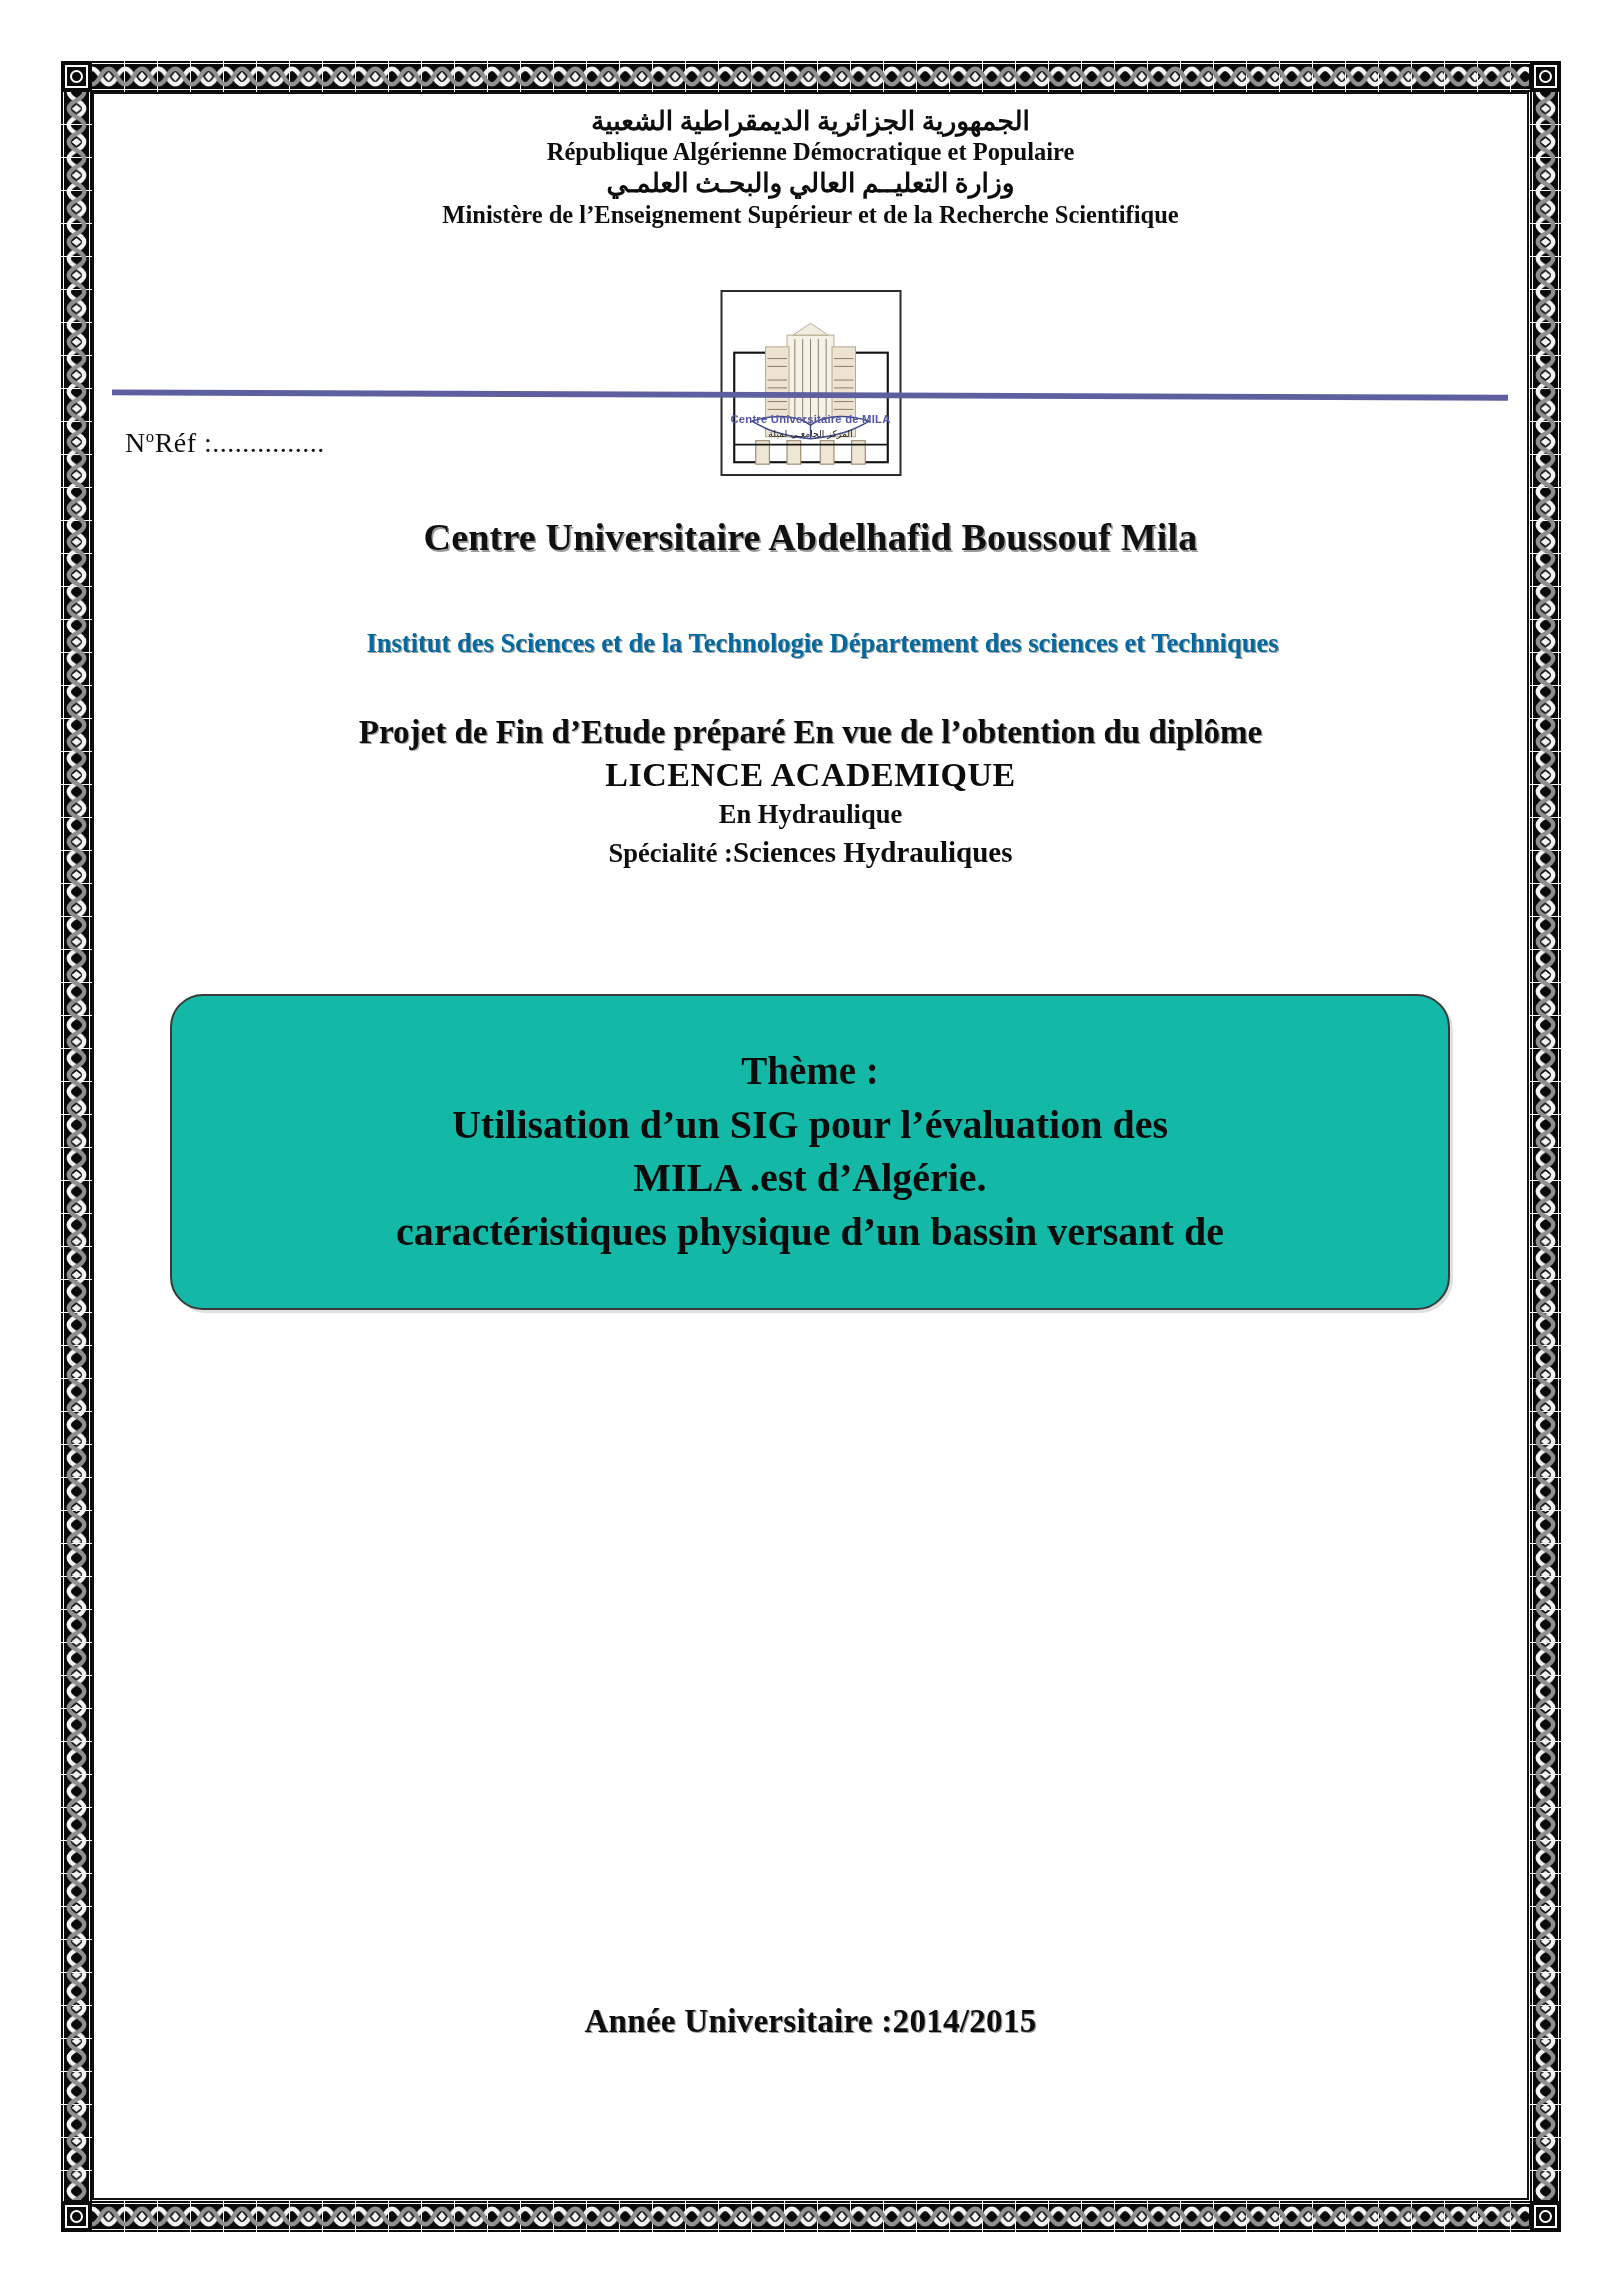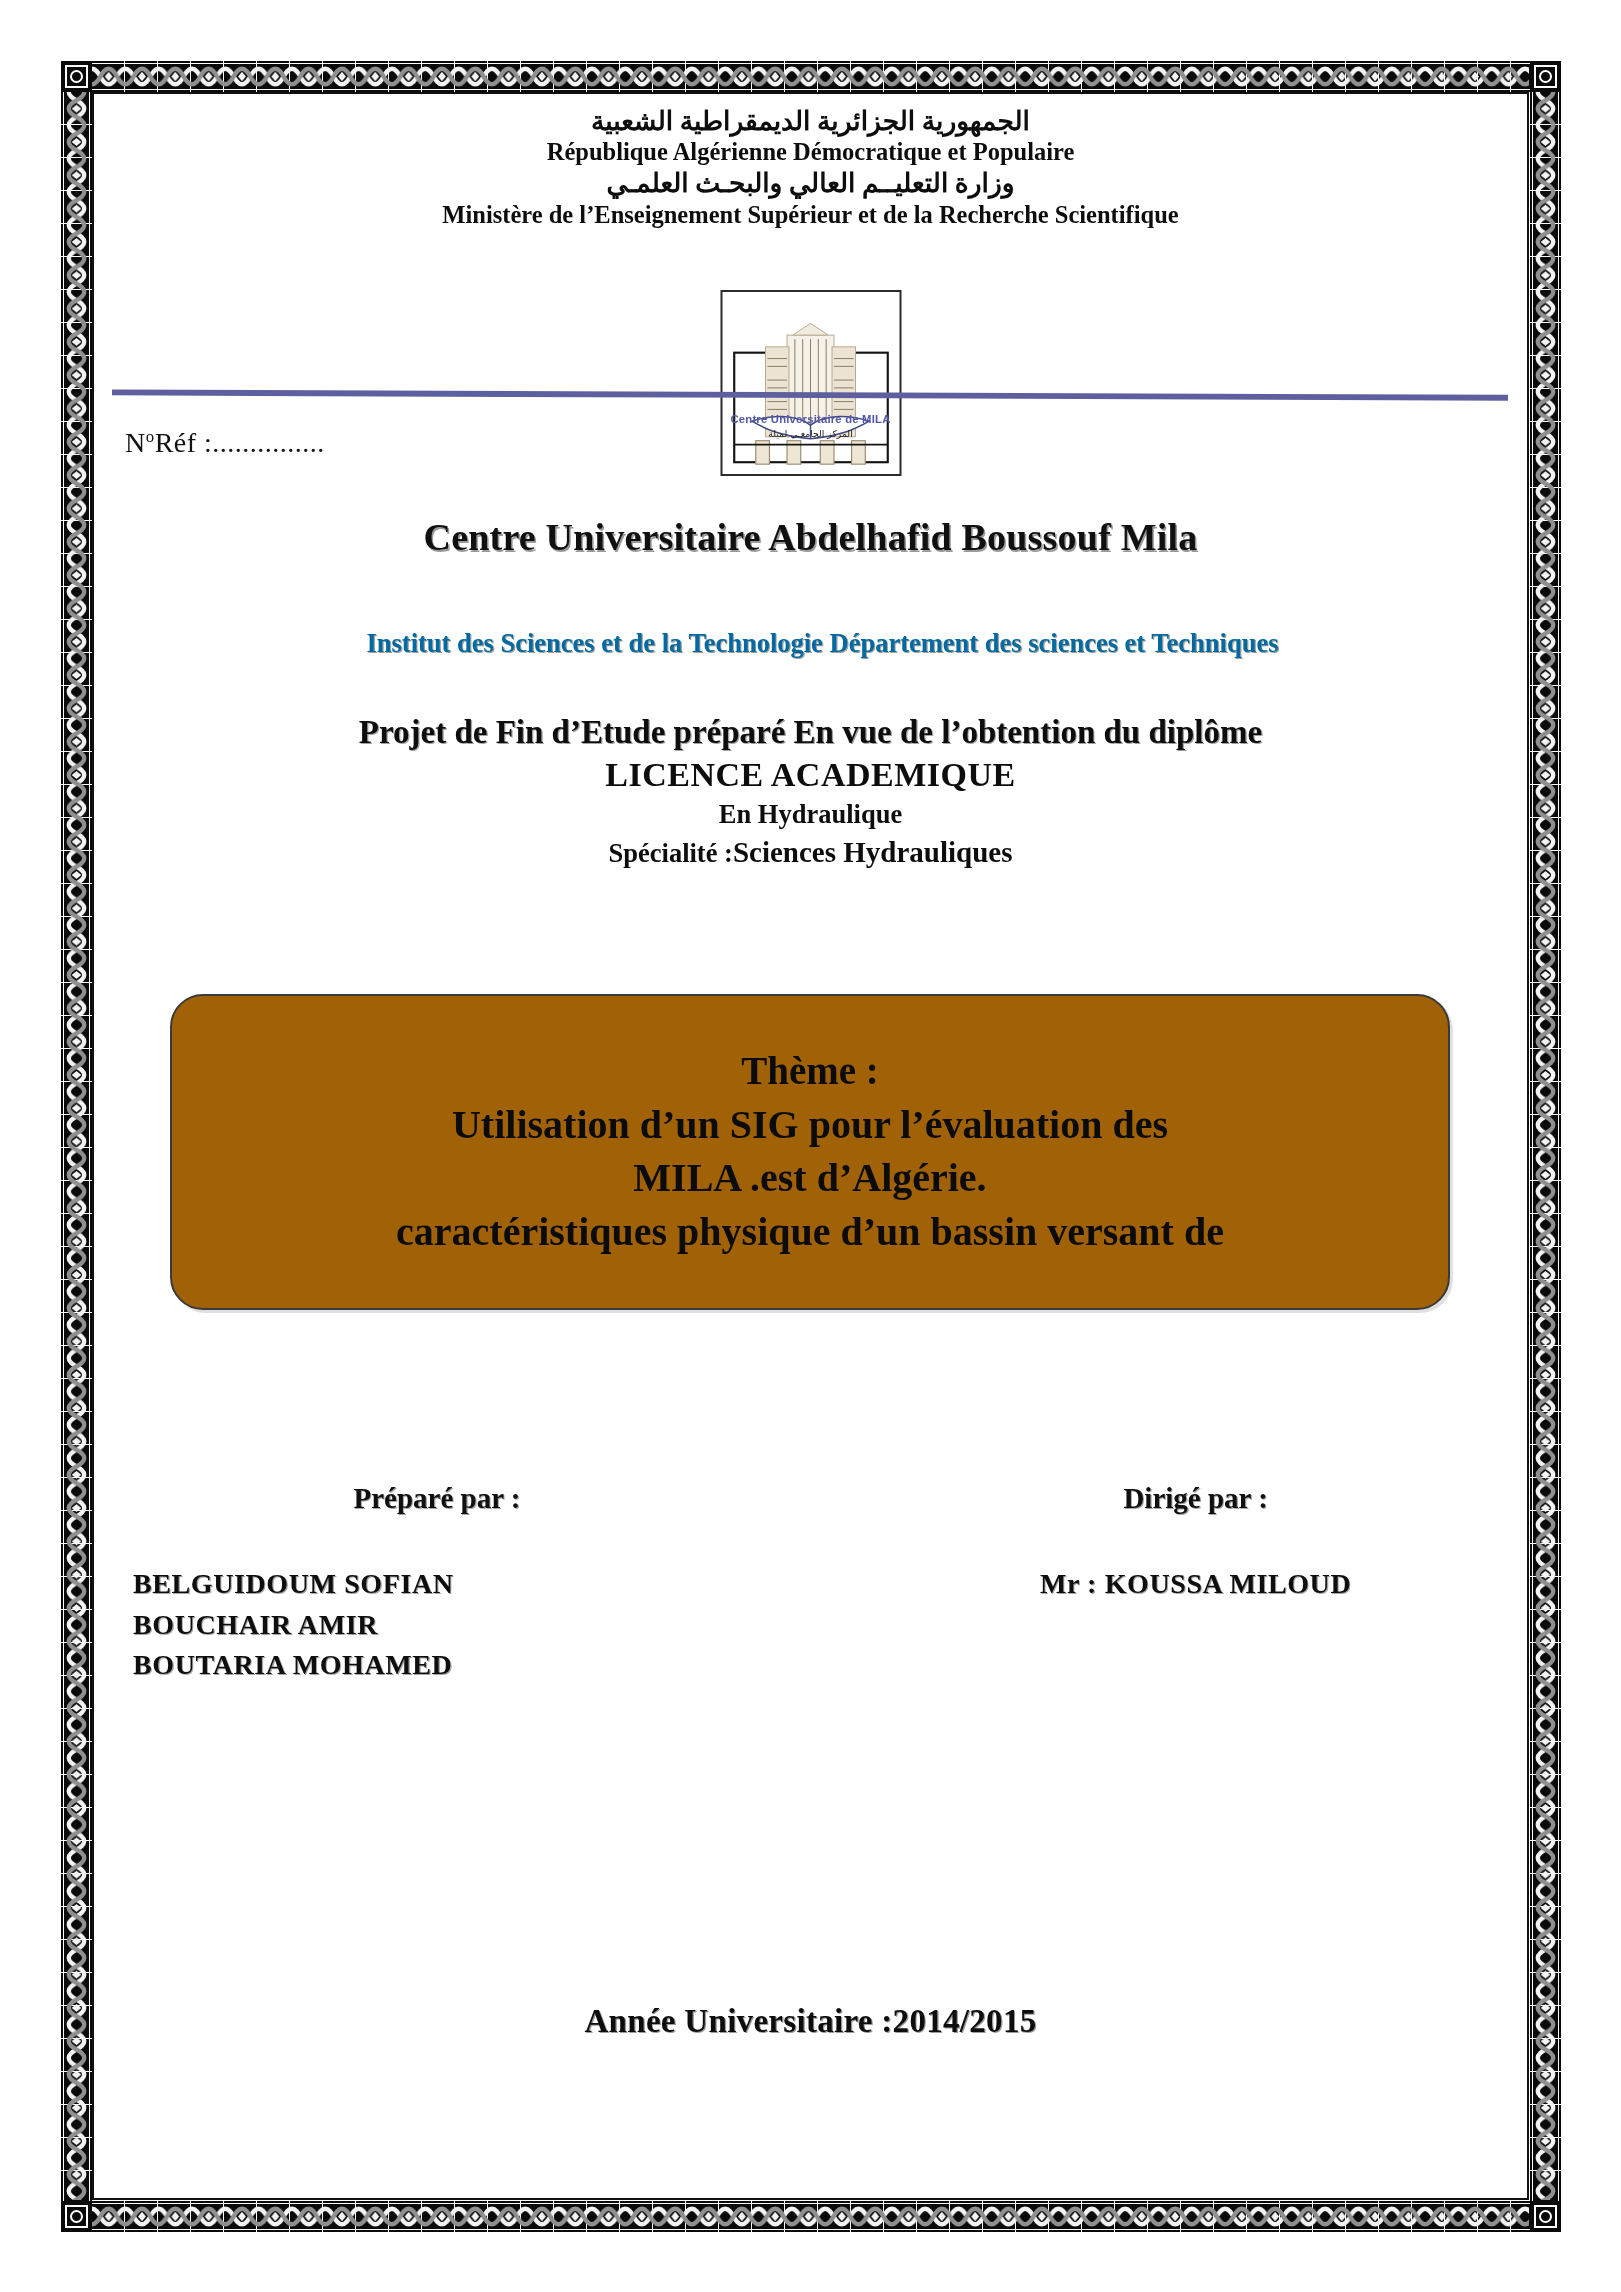--- a/index.html
+++ b/index.html
@@ -236,21 +236,21 @@
   
   #theme-box {
     position: absolute;
     left: 76px;
     top: 900px;
     width: 1280px;
     height: 316px;
     border: 2.5px solid #3a3a3a;
     border-radius: 33px;
     box-sizing: border-box;
-    background: #a16207;
+    background: #14b8a6;
     box-shadow: 2.9px 2.9px 0 rgba(0,0,0,0.12);
     display: flex;
     flex-direction: column;
     align-items: center;
     justify-content: center;
   }
   #theme-box .t-line {
     text-align: center;
     font-weight: bold;
     color: #0b0b0b;
@@ -446,33 +446,17 @@
     </div>
   </div>
 
   <div id="theme-box">
     <div class="t-line theme-label">Thème :</div>
     <div class="t-line theme-body">Utilisation d’un SIG pour l’évaluation des</div>
     <div class="t-line theme-body">MILA .est  d’Algérie.</div>
     <div class="t-line theme-body">caractéristiques physique d’un bassin versant de</div>
   </div>
 
-  <div id="authors">
-    <div class="col-left">
-      <div class="role-label">Préparé par :</div>
-      <div class="name-list">
-        <div class="name-item">BELGUIDOUM  SOFIAN</div>
-        <div class="name-item">BOUCHAIR  AMIR</div>
-        <div class="name-item">BOUTARIA  MOHAMED</div>
-      </div>
-    </div>
-    <div class="col-right">
-      <div class="role-label">Dirigé par :</div>
-      <div class="name-list">
-        <div class="name-item">Mr : KOUSSA MILOUD</div>
-      </div>
-    </div>
-  </div>
 
   <div id="year-line">Année Universitaire :2014/2015</div>
 
 </div>
 
 
 </body></html>

